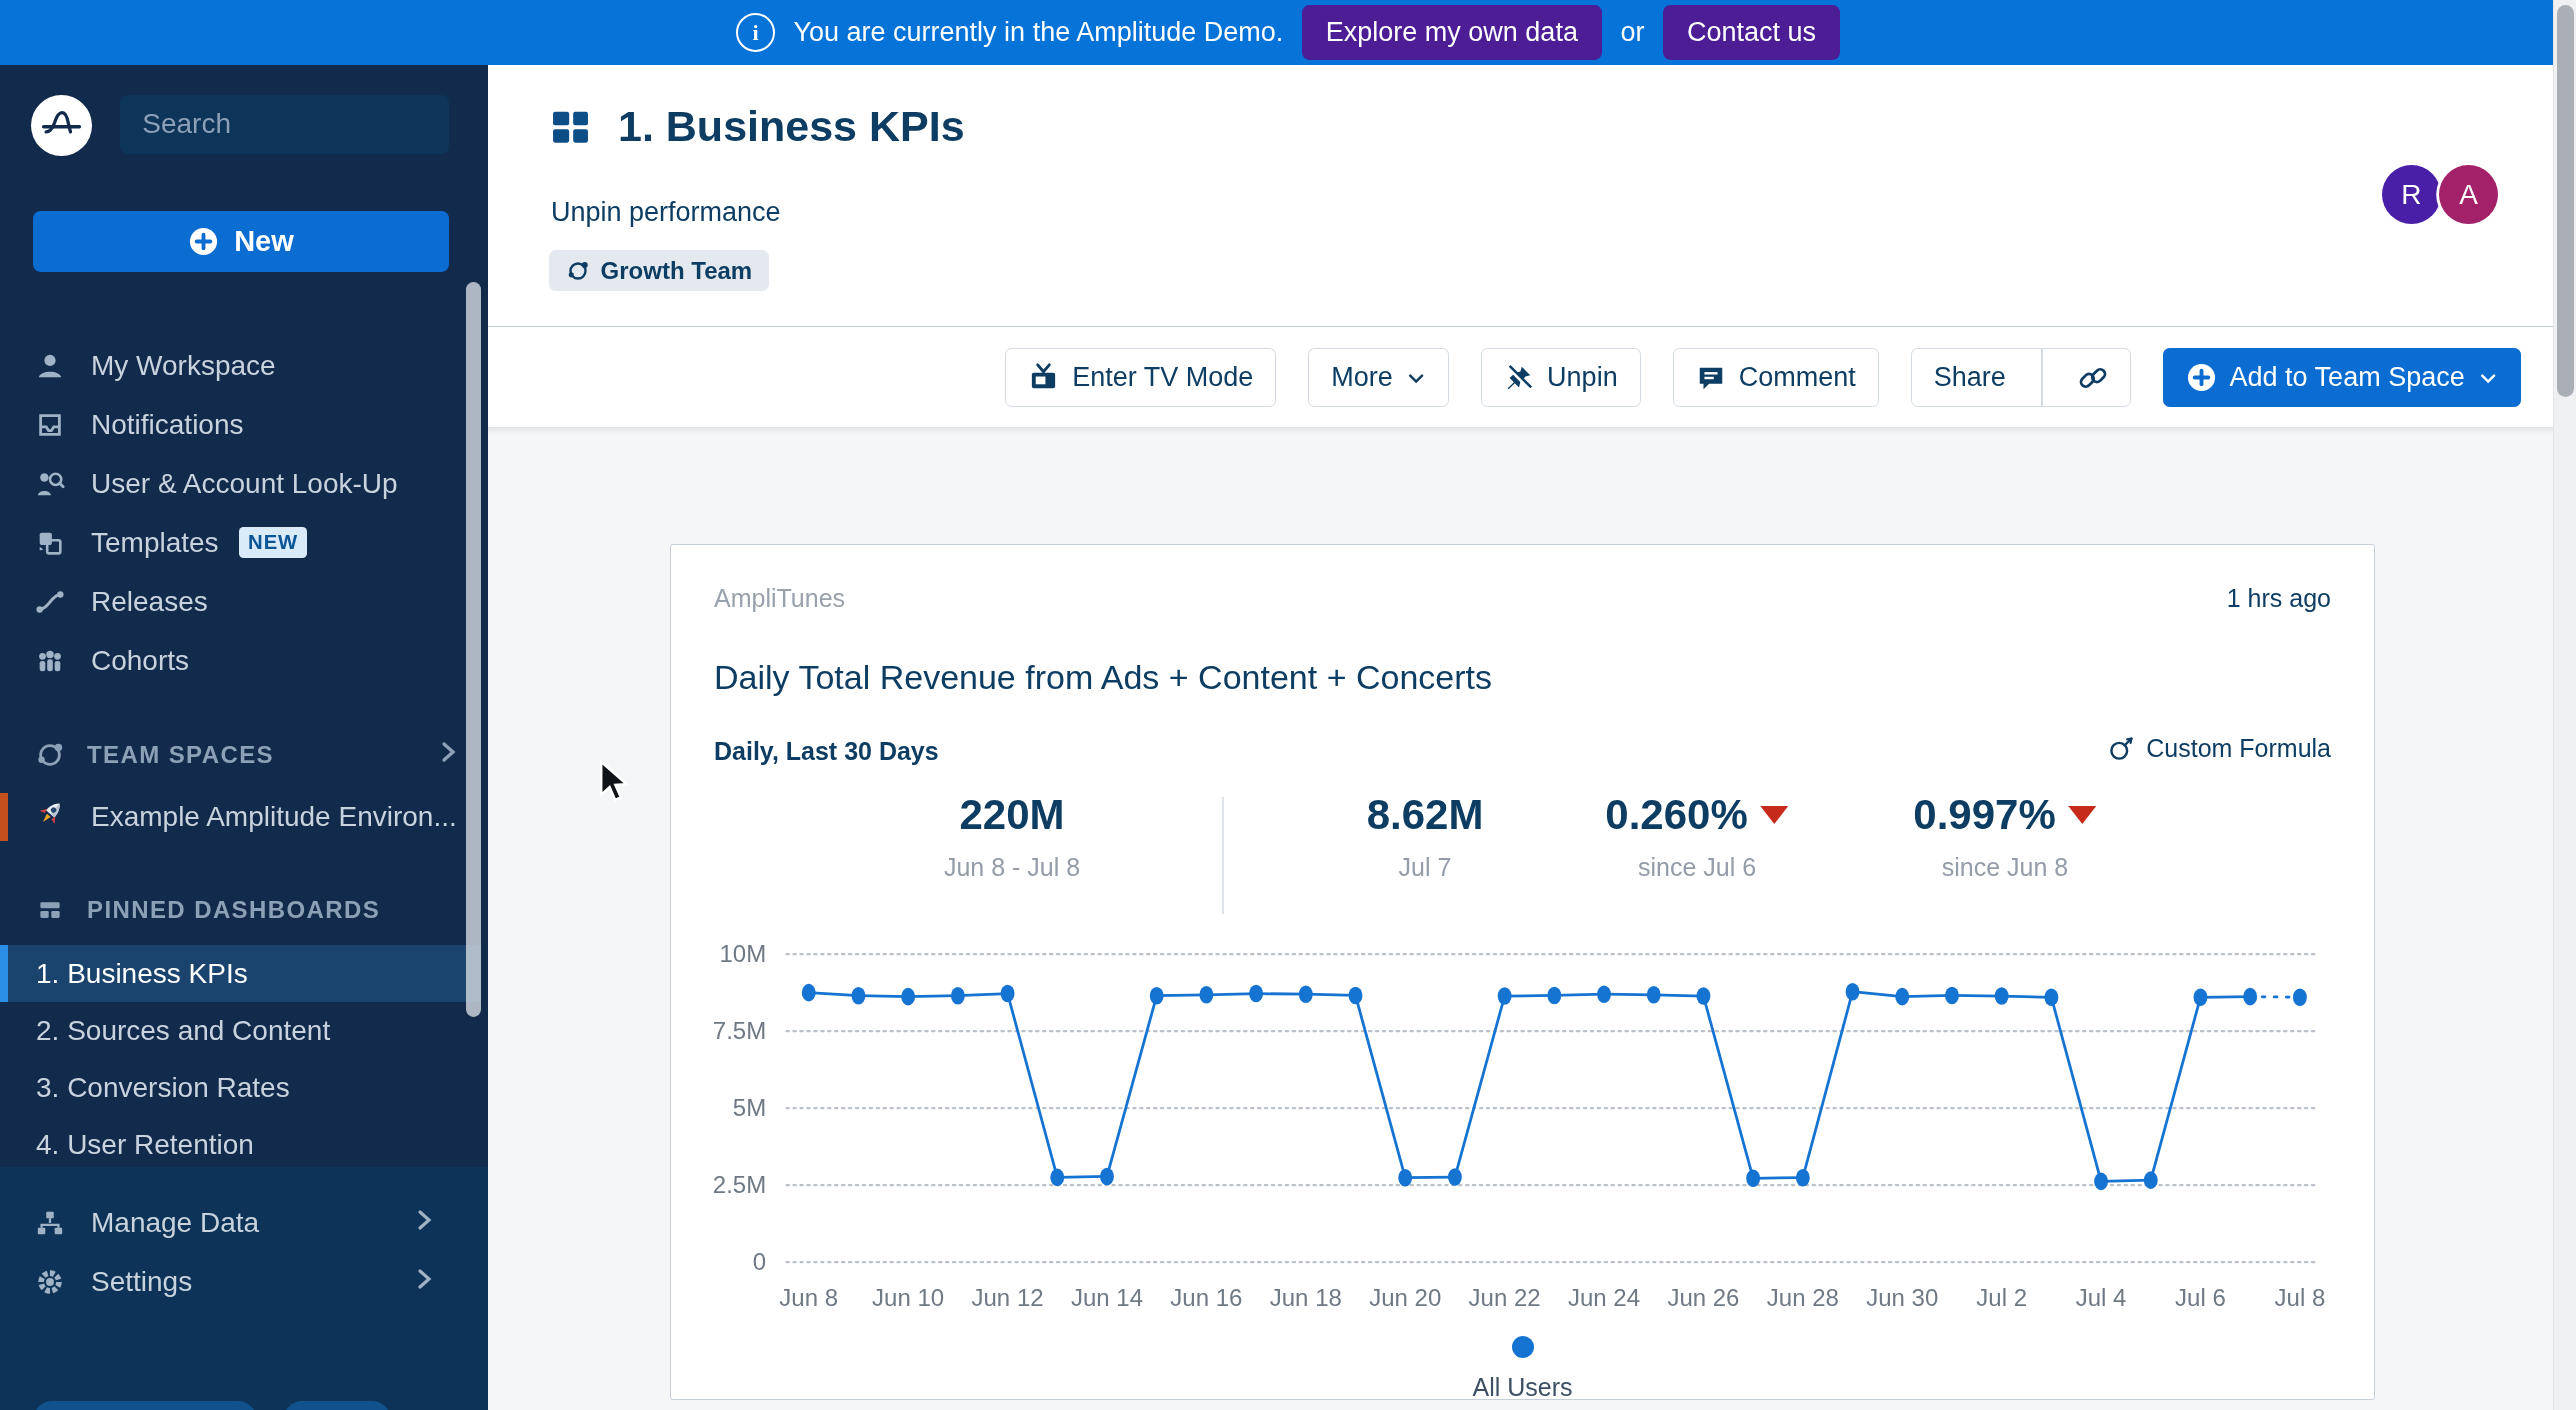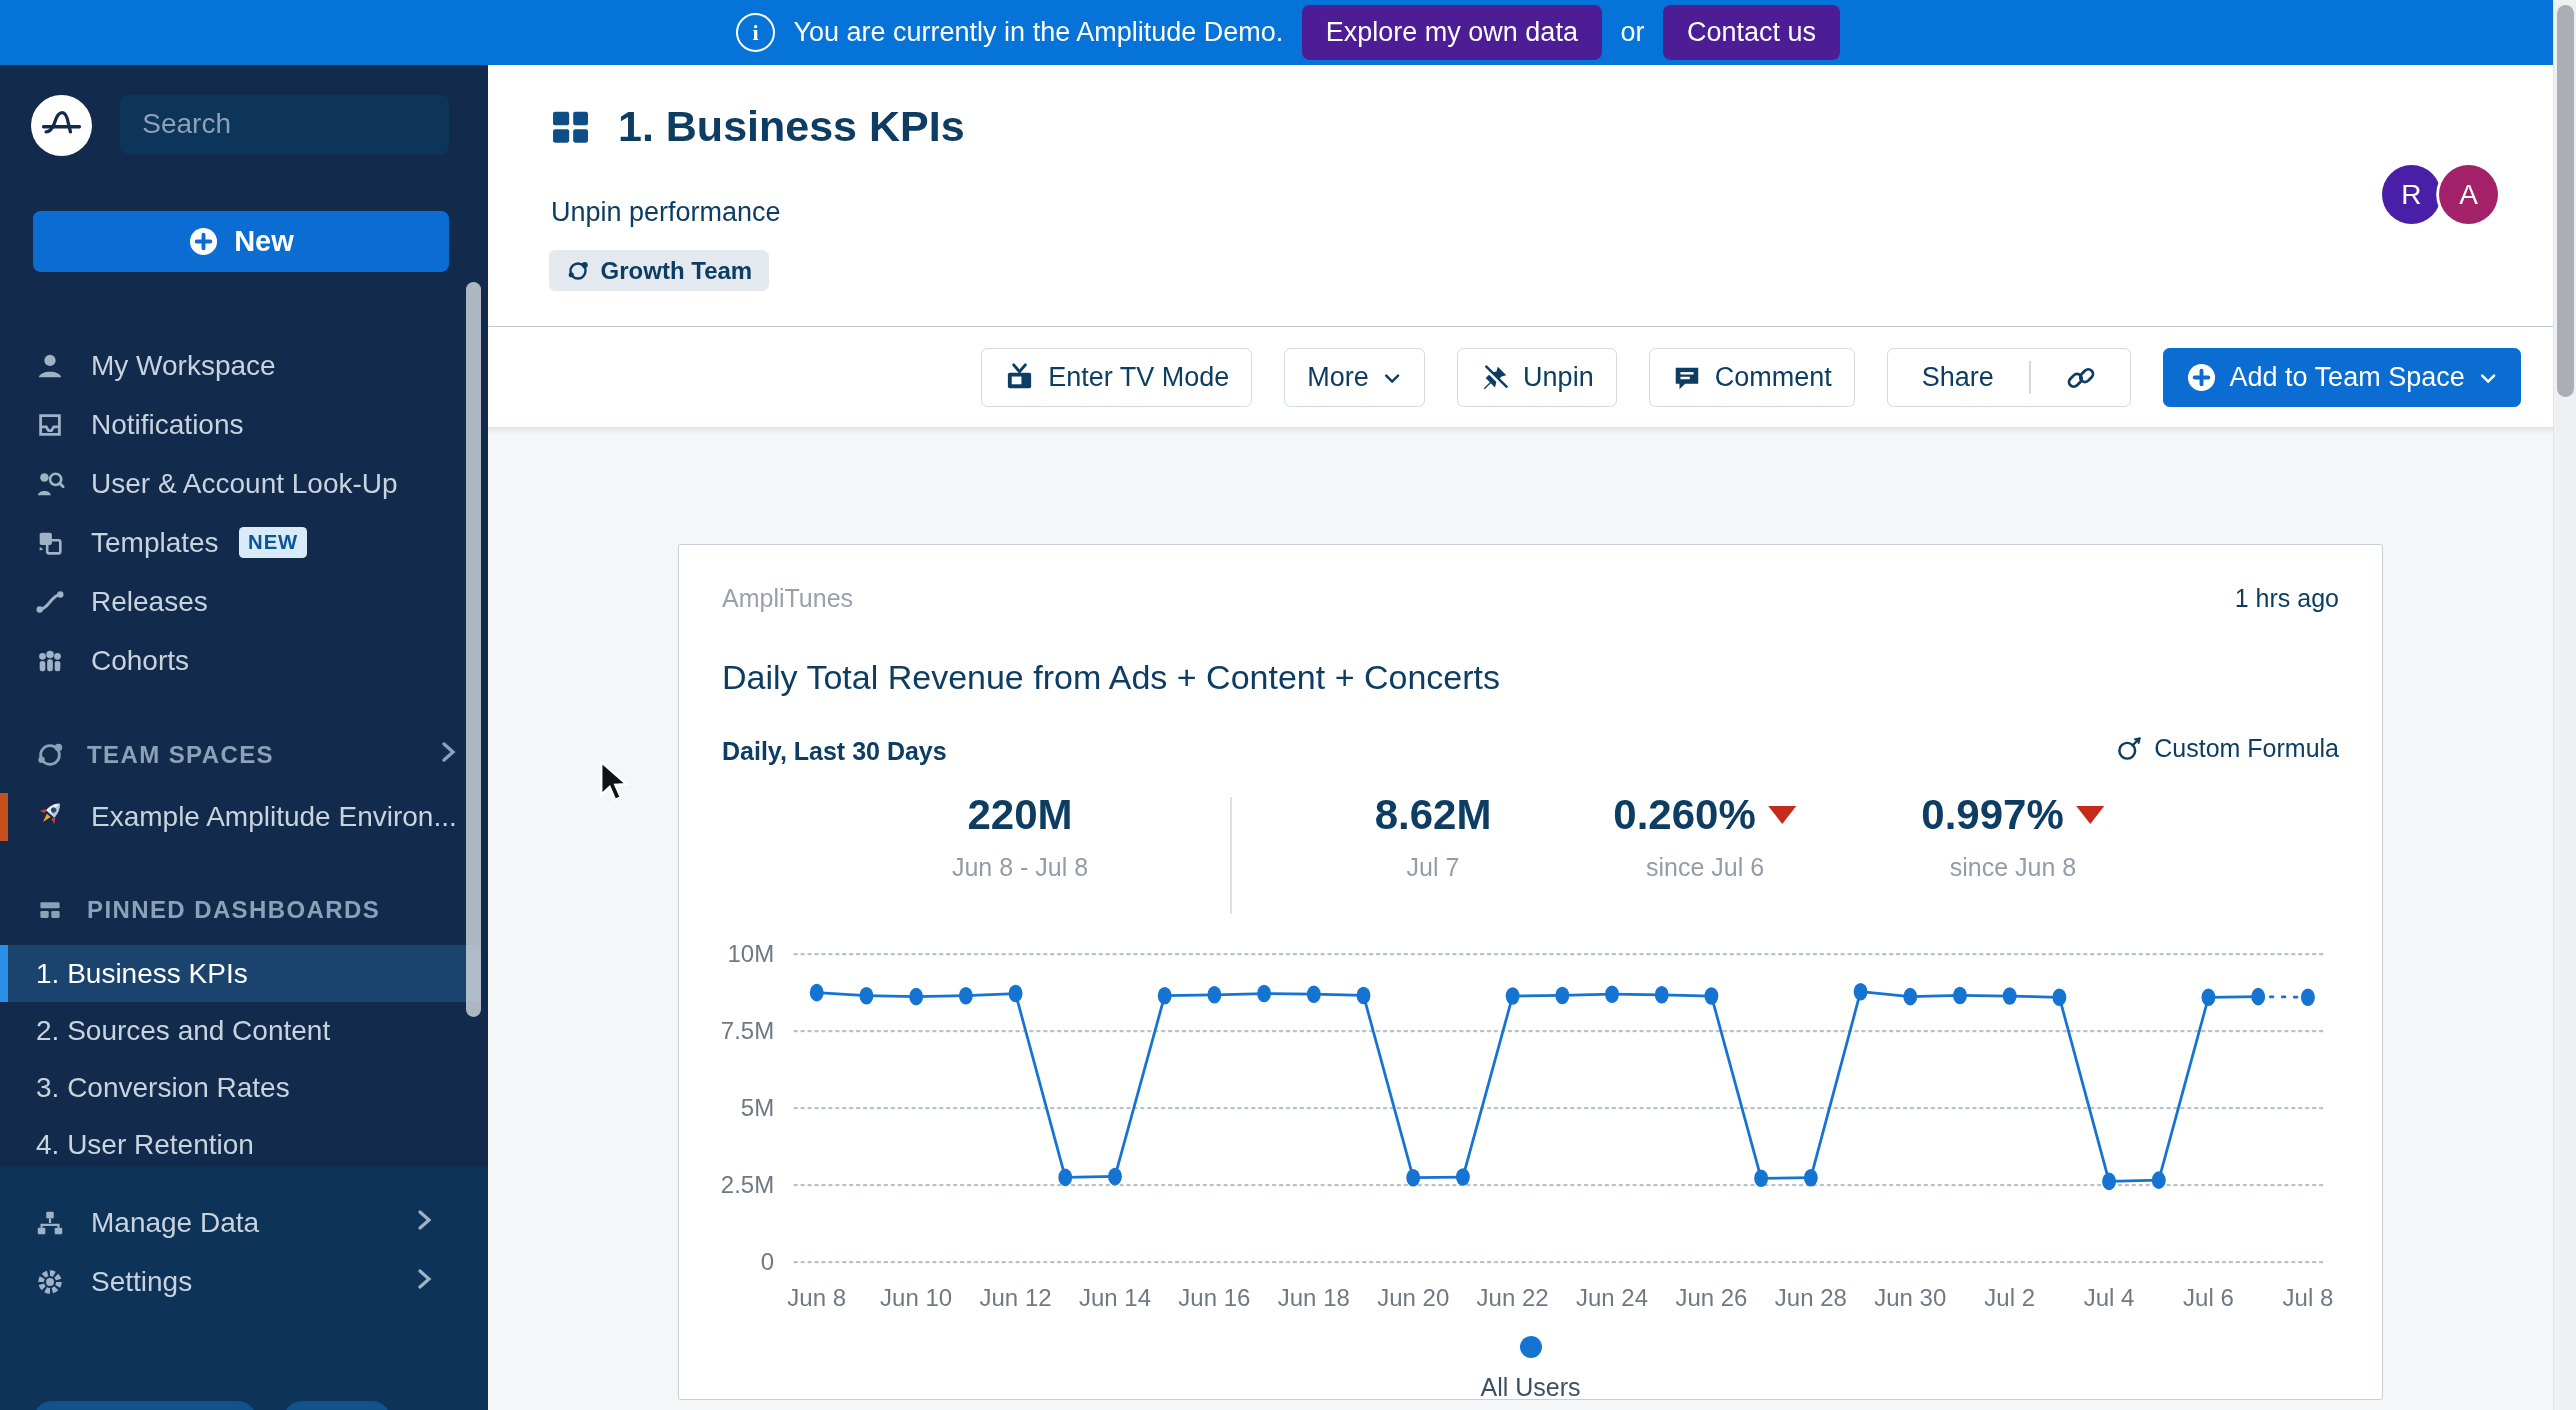--- a/index.html
+++ b/index.html
@@ -61,29 +61,29 @@
     display:flex;align-items:center;gap:11px;padding:0 16.6px;font-size:24px;font-weight:bold;color:#0D3D62;cursor:pointer;}
   .avatars{position:absolute;right:78px;top:100px;display:flex;}
   .avatar{width:59px;height:59px;border-radius:50%;display:flex;align-items:center;justify-content:center;
     color:#fff;font-size:28px;}
   .avatar+.avatar{margin-left:-1.8px;box-shadow:0 0 0 2.8px #fff;}
   .toolbar{position:absolute;left:0;top:263px;width:100%;height:100px;background:#fff;}
   .tb-group{position:absolute;right:55px;top:20.3px;display:flex;align-items:center;gap:32px;}
   .tbtn{height:59px;background:#fff;border:1.8px solid #D3DAE1;border-radius:6.5px;display:flex;align-items:center;
     gap:13px;padding:0 22px;font-size:27px;color:#0D3D62;cursor:pointer;box-sizing:border-box;}
   .tbtn .ic{display:flex;align-items:center;}
-  .tb-split{padding:12px;}
+  .tb-split{padding:0;}
   .tb-split span{padding:0 22px;display:flex;align-items:center;height:100%;}
   .tb-split .divider{width:1.8px;height:100%;background:#D3DAE1;padding:0;}
   .tbtn.primary{background:#0B6CD2;border-color:#0B6CD2;color:#fff;}
   .content{position:absolute;left:0;top:362px;right:0;bottom:0;background:#F5F6F7;
     box-shadow:inset 0 9.2px 7.4px -7.4px rgba(30,50,70,.14);}
   
   .card{position:absolute;background:#fff;border:1.8px solid #C6CED7;border-radius:2.8px;box-sizing:border-box;}
-  .card.main-card{left:190px;top:117px;width:1705px;height:856px;}
+  .card.main-card{left:182px;top:117px;width:1705px;height:856px;}
   .card-src{position:absolute;left:43px;top:39px;font-size:25px;color:#98A1AC;}
   .card-updated{position:absolute;right:43px;top:39px;font-size:25px;color:#0D3D62;}
   .card-title{position:absolute;left:43px;top:113px;font-size:34px;color:#0D3D62;}
   .range-label{position:absolute;left:43px;top:192px;font-size:25px;font-weight:bold;color:#0D3D62;}
   .formula{position:absolute;right:43px;top:189px;display:flex;align-items:center;gap:11px;
     font-size:25px;color:#0D3D62;}
   .kpi-row{position:absolute;left:0;top:246px;width:100%;height:129px;}
   .kpi{position:absolute;transform:translateX(-50%);text-align:center;}
   .kpi .val{font-size:42px;font-weight:bold;color:#0D3D62;display:flex;align-items:center;justify-content:center;gap:13px;}
   .kpi .sub{margin-top:14px;font-size:25px;color:#939CA8;}

